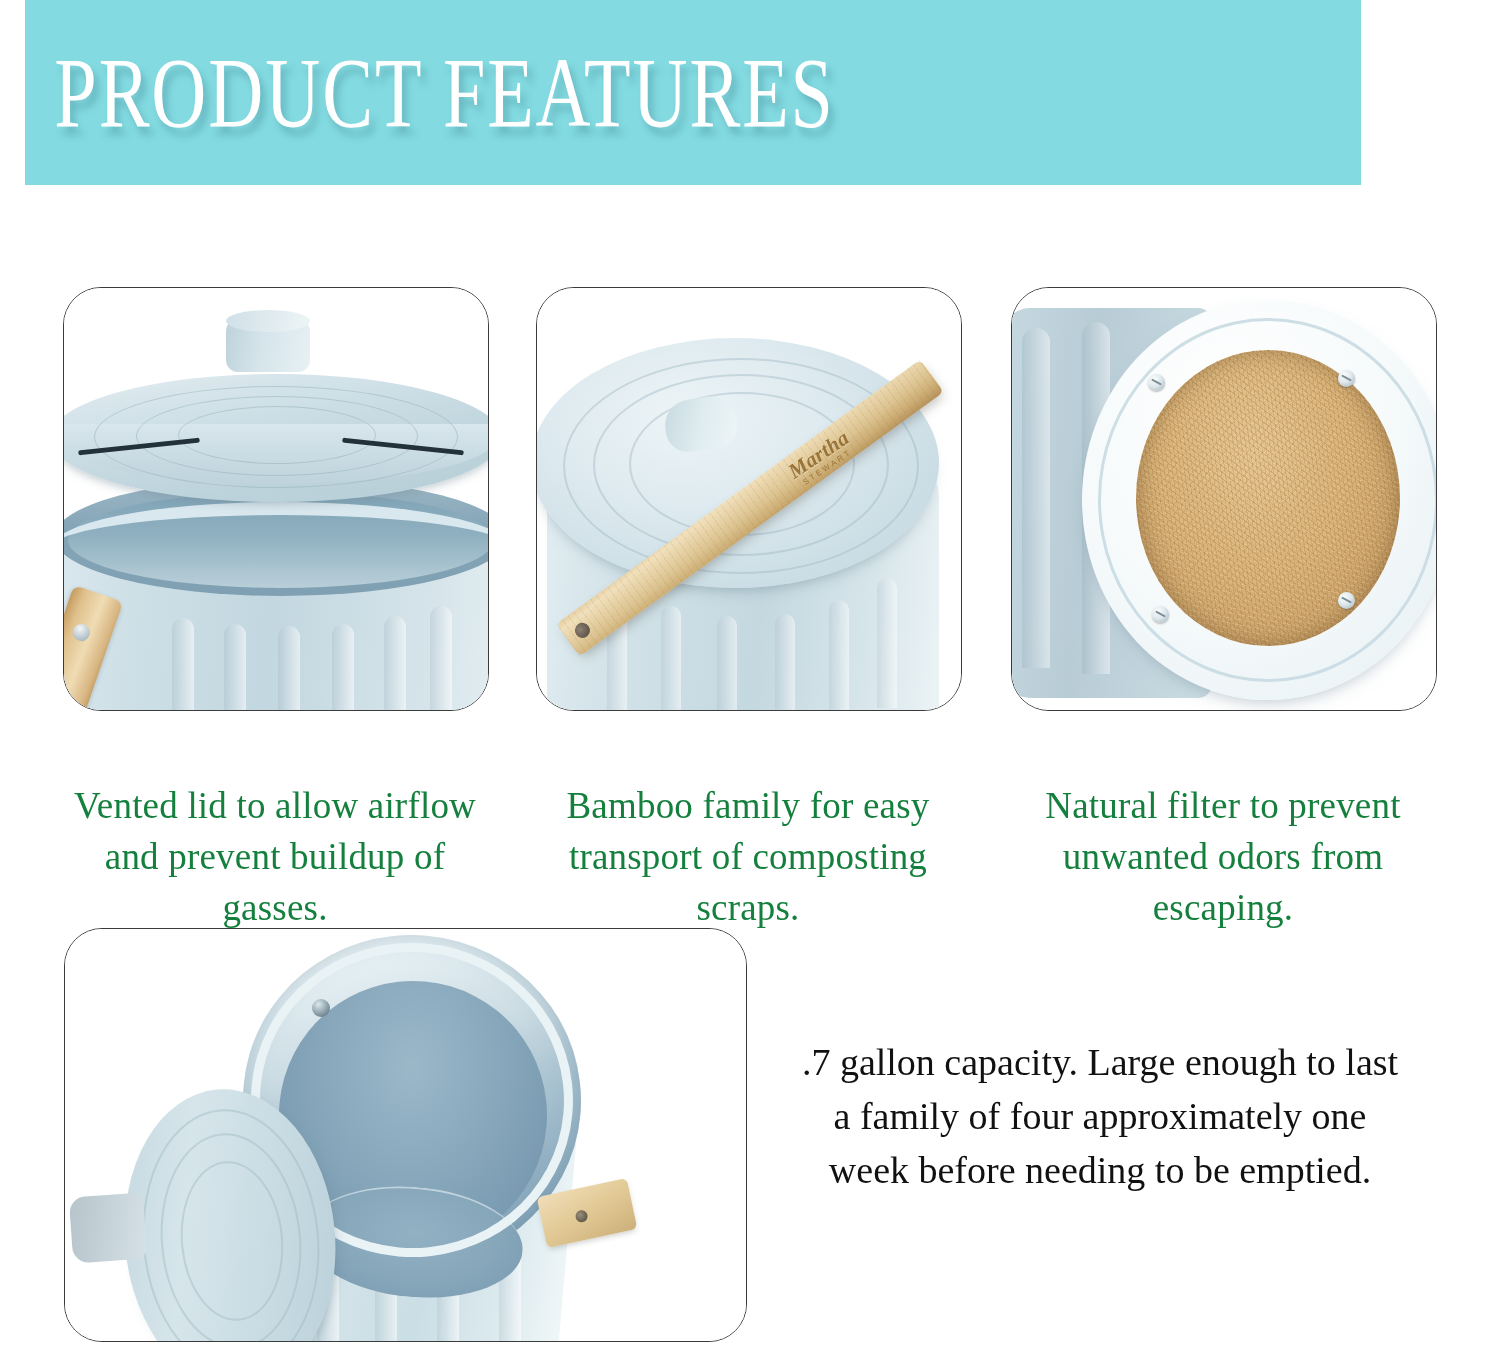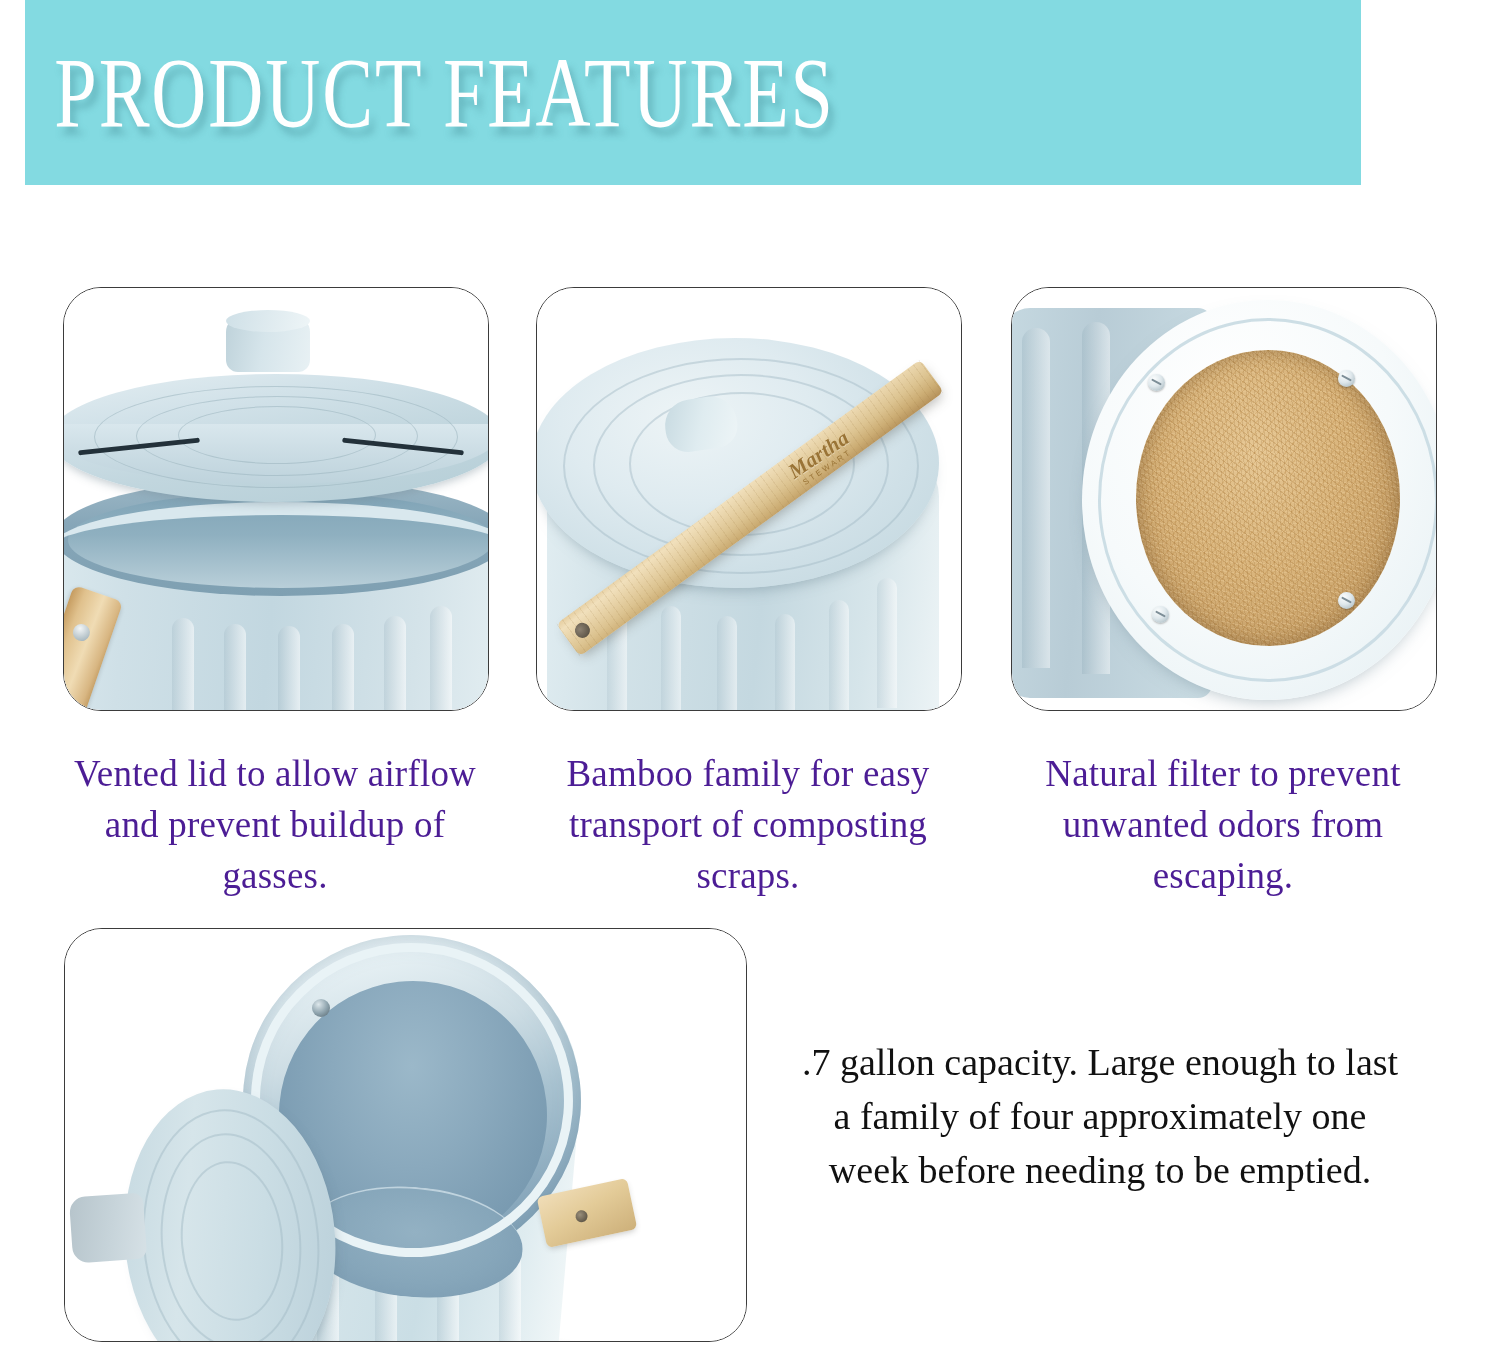--- a/index.html
+++ b/index.html
@@ -54,22 +54,23 @@
     background: #ffffff;
   }
 
   
   .caption {
     position: absolute;
     text-align: center;
     font-family: "Liberation Serif", "DejaVu Serif", serif;
     font-size: 37px;
     line-height: 1.38;
-    color: #4c1d95;
+    color: #15803d;
     letter-spacing: 0.2px;
+    margin-top: 32px;
   }
   .caption-wide {
     position: absolute;
     text-align: center;
     font-family: "Liberation Serif", "DejaVu Serif", serif;
     font-size: 38px;
     line-height: 1.42;
     color: #111111;
   }
 

